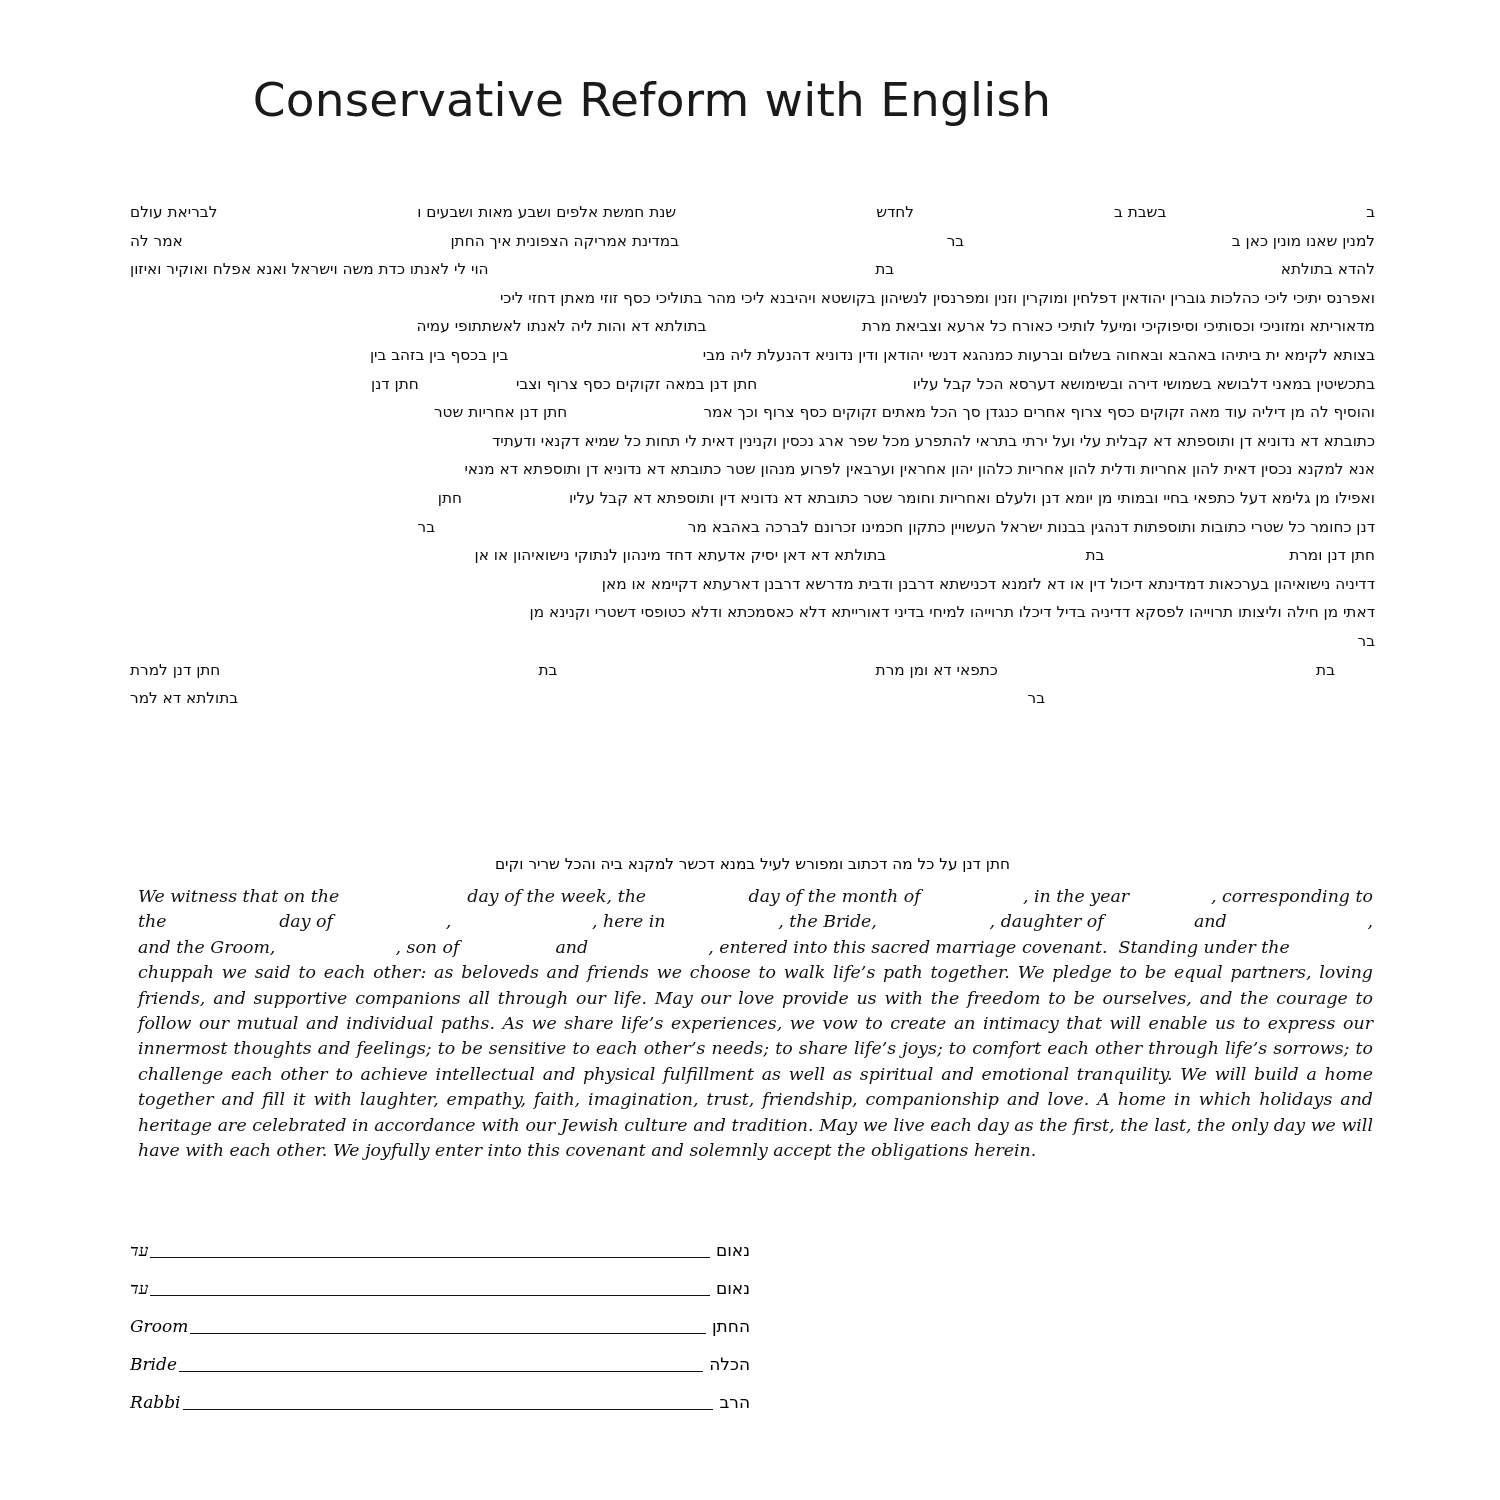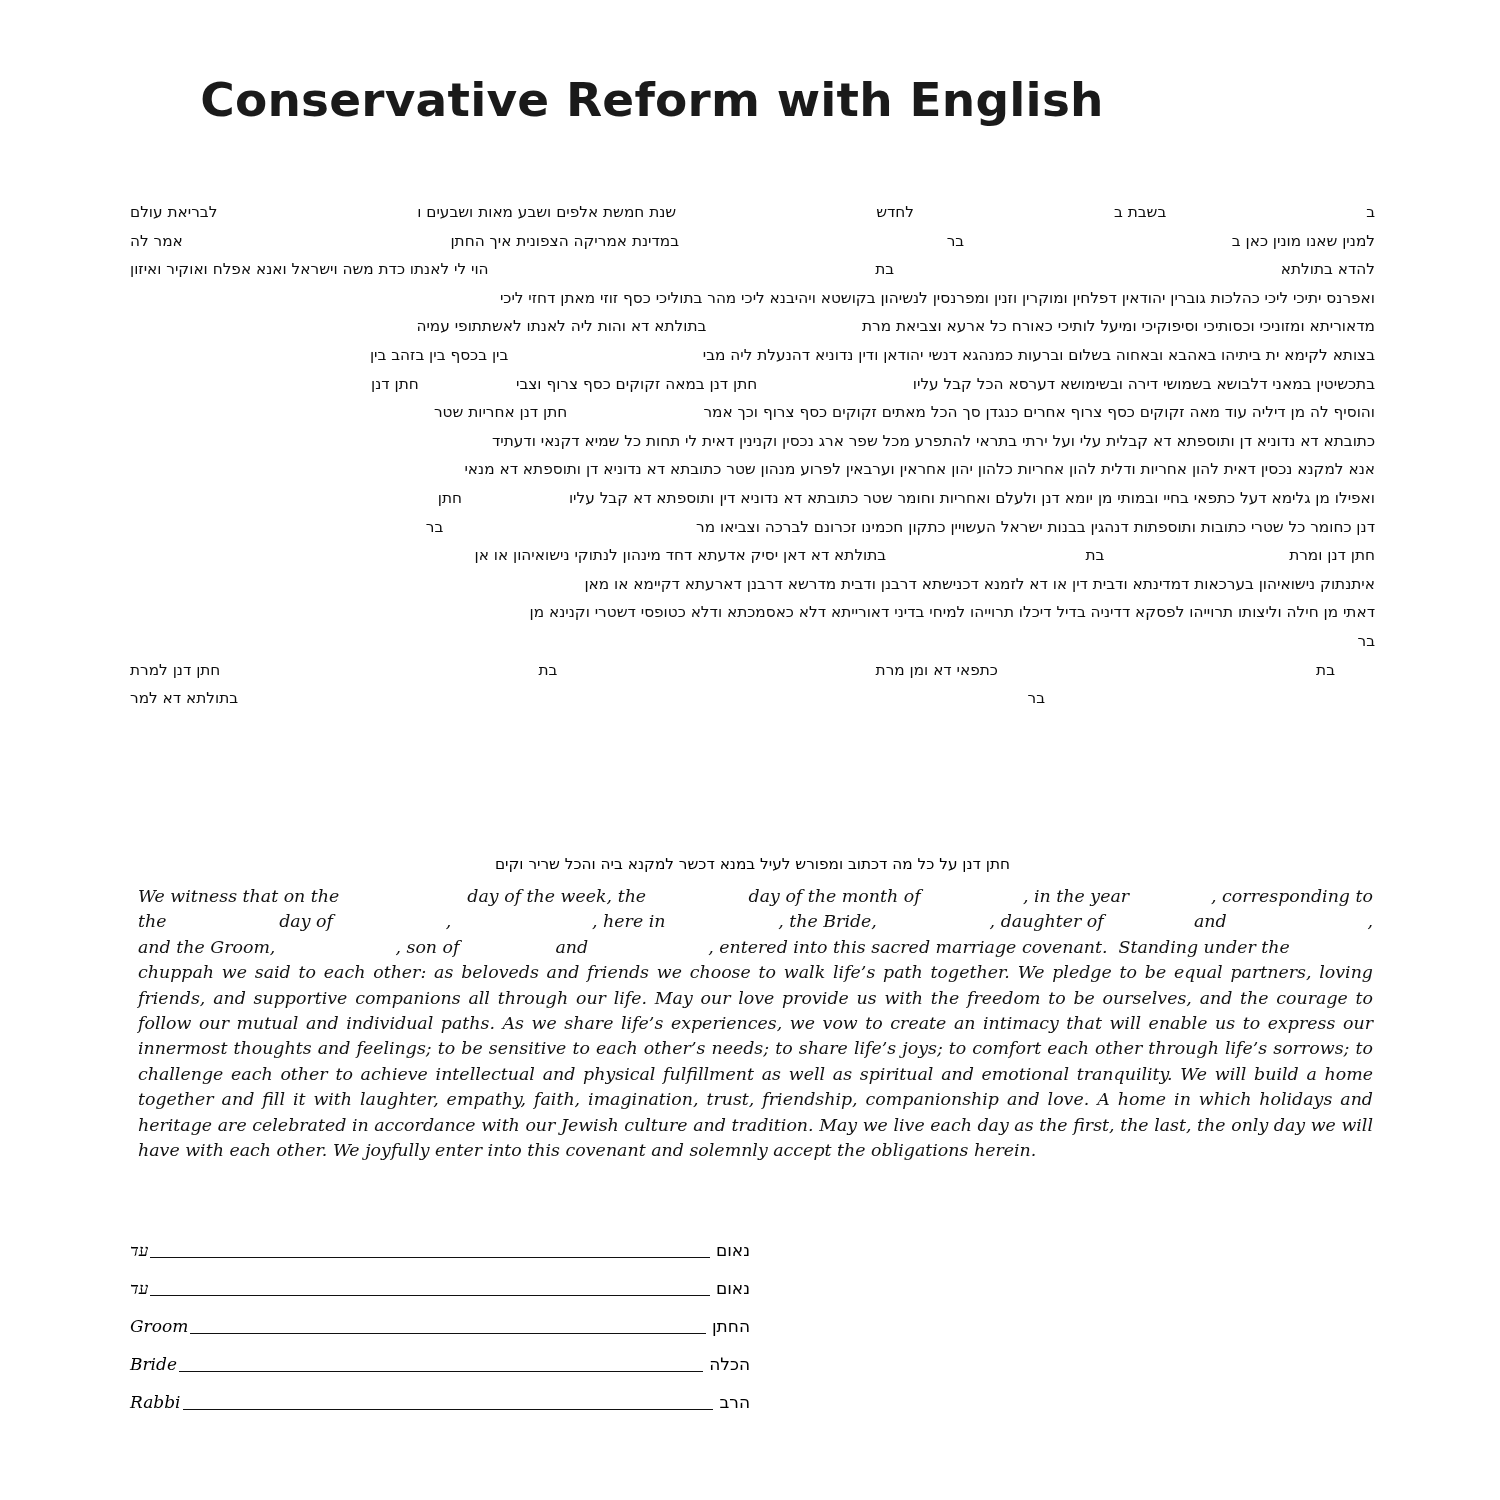--- a/index.html
+++ b/index.html
@@ -22,21 +22,21 @@
     box-sizing: border-box;
   }
   .doc-title {
     position: absolute;
     top: 72px;
     left: 0;
     width: 1304px;
     text-align: center;
     font-family: "DejaVu Sans", sans-serif;
     font-size: 47px;
-    font-weight: 700;
+    font-weight: 400;
     letter-spacing: 0.2px;
     color: #1a1a1a;
   }
   .hebrew-block {
     position: absolute;
     top: 198px;
     left: 130px;
     width: 1245px;
     direction: rtl;
     text-align: justify;
@@ -161,23 +161,23 @@
     </span>
 
     <span class="hline">ואפרנס יתיכי ליכי כהלכות גוברין יהודאין דפלחין ומוקרין וזנין ומפרנסין לנשיהון בקושטא ויהיבנא ליכי מהר בתוליכי כסף זוזי מאתן דחזי ליכי</span>
     <span class="hline">מדאוריתא ומזוניכי וכסותיכי וסיפוקיכי ומיעל לותיכי כאורח כל ארעא וצביאת מרת                                בתולתא דא והות ליה לאנתו לאשתתופי עמיה</span>
     <span class="hline">בצותא לקימא ית ביתיהו באהבא ובאחוה בשלום וברעות כמנהגא דנשי יהודאן ודין נדוניא דהנעלת ליה מבי                                        בין בכסף בין בזהב בין</span>
     <span class="hline">בתכשיטין במאני דלבושא בשמושי דירה ובשימושא דערסא הכל קבל עליו                                חתן דנן במאה זקוקים כסף צרוף וצבי                    חתן דנן</span>
     <span class="hline">והוסיף לה מן דיליה עוד מאה זקוקים כסף צרוף אחרים כנגדן סך הכל מאתים זקוקים כסף צרוף וכך אמר                            חתן דנן אחריות שטר</span>
     <span class="hline">כתובתא דא נדוניא דן ותוספתא דא קבלית עלי ועל ירתי בתראי להתפרע מכל שפר ארג נכסין וקנינין דאית לי תחות כל שמיא דקנאי ודעתיד</span>
     <span class="hline">אנא למקנא נכסין דאית להון אחריות ודלית להון אחריות כלהון יהון אחראין וערבאין לפרוע מנהון שטר כתובתא דא נדוניא דן ותוספתא דא מנאי</span>
     <span class="hline">ואפילו מן גלימא דעל כתפאי בחיי ובמותי מן יומא דנן ולעלם ואחריות וחומר שטר כתובתא דא נדוניא דין ותוספתא דא קבל עליו                      חתן</span>
-    <span class="hline">דנן כחומר כל שטרי כתובות ותוספתות דנהגין בבנות ישראל העשויין כתקון חכמינו זכרונם לברכה וצביאו מר                                                    בר</span>
+    <span class="hline">דנן כחומר כל שטרי כתובות ותוספתות דנהגין בבנות ישראל העשויין כתקון חכמינו זכרונם לברכה באהבא מר                                                    בר</span>
     <span class="hline">חתן דנן ומרת                                      בת                                         בתולתא דא דאן יסיק אדעתא דחד מינהון לנתוקי נישואיהון או אן</span>
-    <span class="hline">איתנתוק נישואיהון בערכאות דמדינתא ודבית דין או דא לזמנא דכנישתא דרבנן ודבית מדרשא דרבנן דארעתא דקיימא או מאן</span>
+    <span class="hline">דדיניה נישואיהון בערכאות דמדינתא דיכול דין או דא לזמנא דכנישתא דרבנן ודבית מדרשא דרבנן דארעתא דקיימא או מאן</span>
     <span class="hline">דאתי מן חילה וליצותו תרוייהו לפסקא דדיניה בדיל דיכלו תרוייהו למיחי בדיני דאורייתא דלא כאסמכתא ודלא כטופסי דשטרי וקנינא מן</span>
     <span class="hline">בר</span>
 
     <span class="hline spread" style="padding-right:40px;">
       <span>בת</span>
       <span>כתפאי דא ומן מרת</span>
       <span>בת</span>
       <span>חתן דנן למרת</span>
     </span>
 

